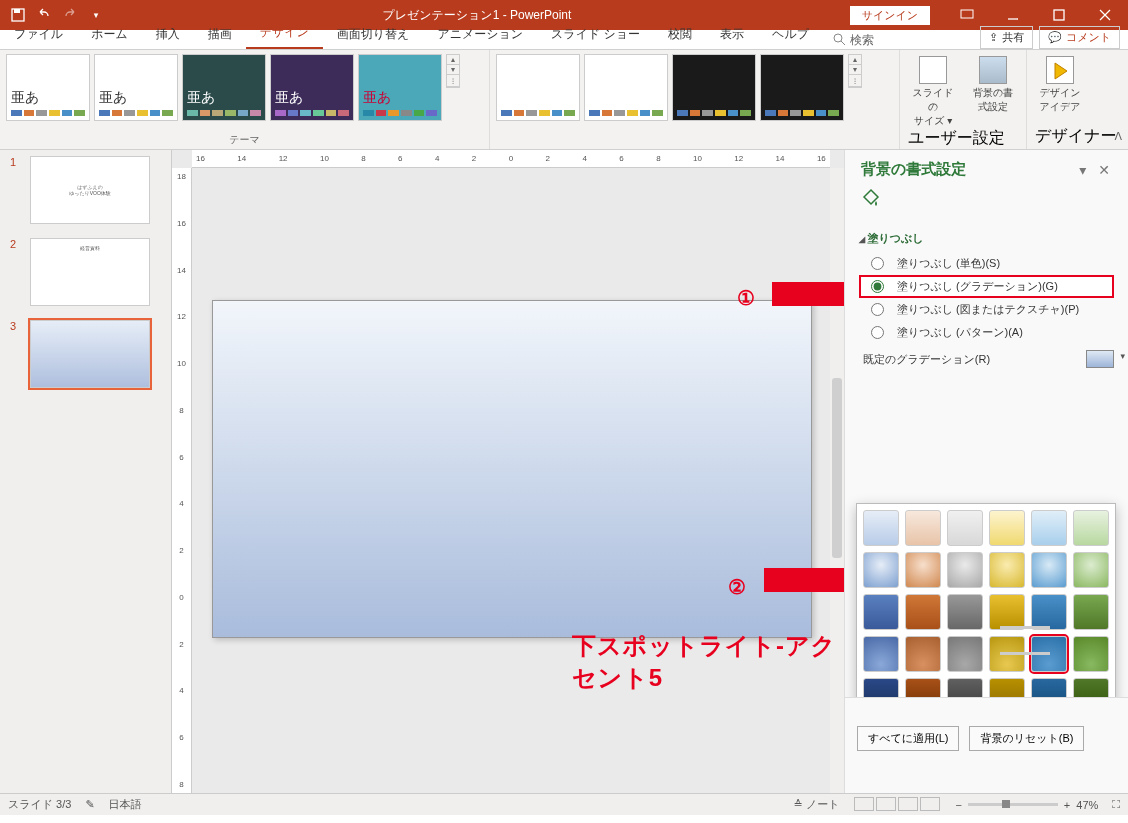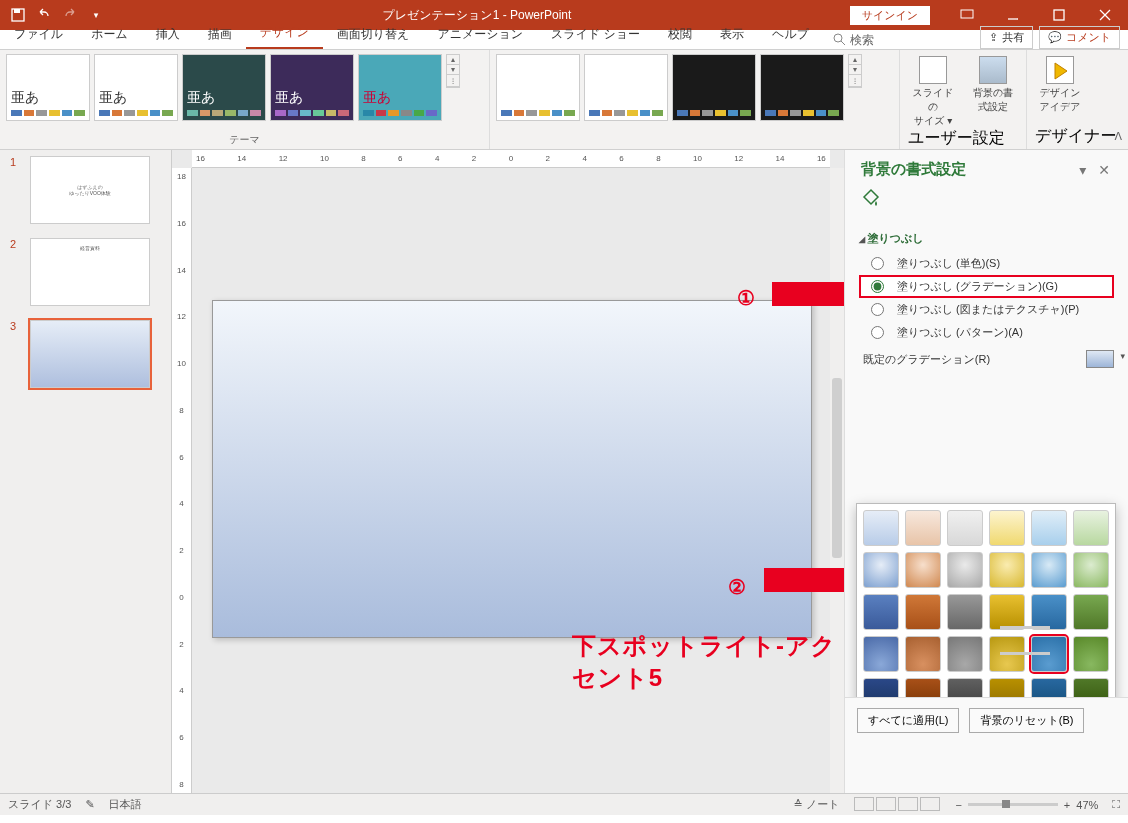--- a/index.html
+++ b/index.html
@@ -95,21 +95,21 @@
   .grad-gallery{position:absolute;right:12px;top:284px;width:260px;background:#fff;border:1px solid #bbb;box-shadow:0 4px 12px rgba(0,0,0,.25);padding:6px;display:grid;grid-template-columns:repeat(6,1fr);gap:6px;}
   .gcell{width:36px;height:36px;border:1px solid #ccc;border-radius:3px;}
   .gcell.sel{outline:2px solid #e8001f;}
   .below-gallery{margin-top:240px;}
   .num-row{display:flex;align-items:center;gap:8px;padding:4px 0 4px 4px;}
   .num-row .lbl{flex:1;color:#777;}
   .num-row .slider{width:50px;height:3px;background:#ccc;position:relative;}
   .num-row .spin{width:56px;height:18px;border:1px solid #aaa;font-size:10px;display:flex;align-items:center;justify-content:center;background:#fff;}
   .chk-disabled{color:#aaa;padding:4px 0 4px 4px;display:flex;gap:6px;align-items:center;}
   .pane-foot{border-top:1px solid #ddd;padding:10px 12px;display:flex;gap:10px;justify-content:flex-start;}
-  .pane-foot button{border:1px solid #aaa;background:#fafafa;padding:4px 10px;font-size:11px;}
+  .pane-foot button{border:1px solid #aaa;background:#fafafa;padding:4px 10px;font-size:11px;margin-top:18px;}
 
   
   .status{height:22px;background:#f0efee;border-top:1px solid #ccc;display:flex;align-items:center;font-size:11px;color:#555;padding:0 8px;gap:14px;}
   .status .spacer{flex:1;}
   .status .viewbtns span{display:inline-block;width:20px;height:14px;border:1px solid #bbb;margin:0 1px;}
   .status .zoom{display:flex;align-items:center;gap:6px;}
   .status .zoom .zl{width:90px;height:3px;background:#ccc;position:relative;}
   .status .zoom .zl::after{content:"";position:absolute;left:38%;top:-3px;width:8px;height:8px;background:#888;}
 </style>
 </head>

